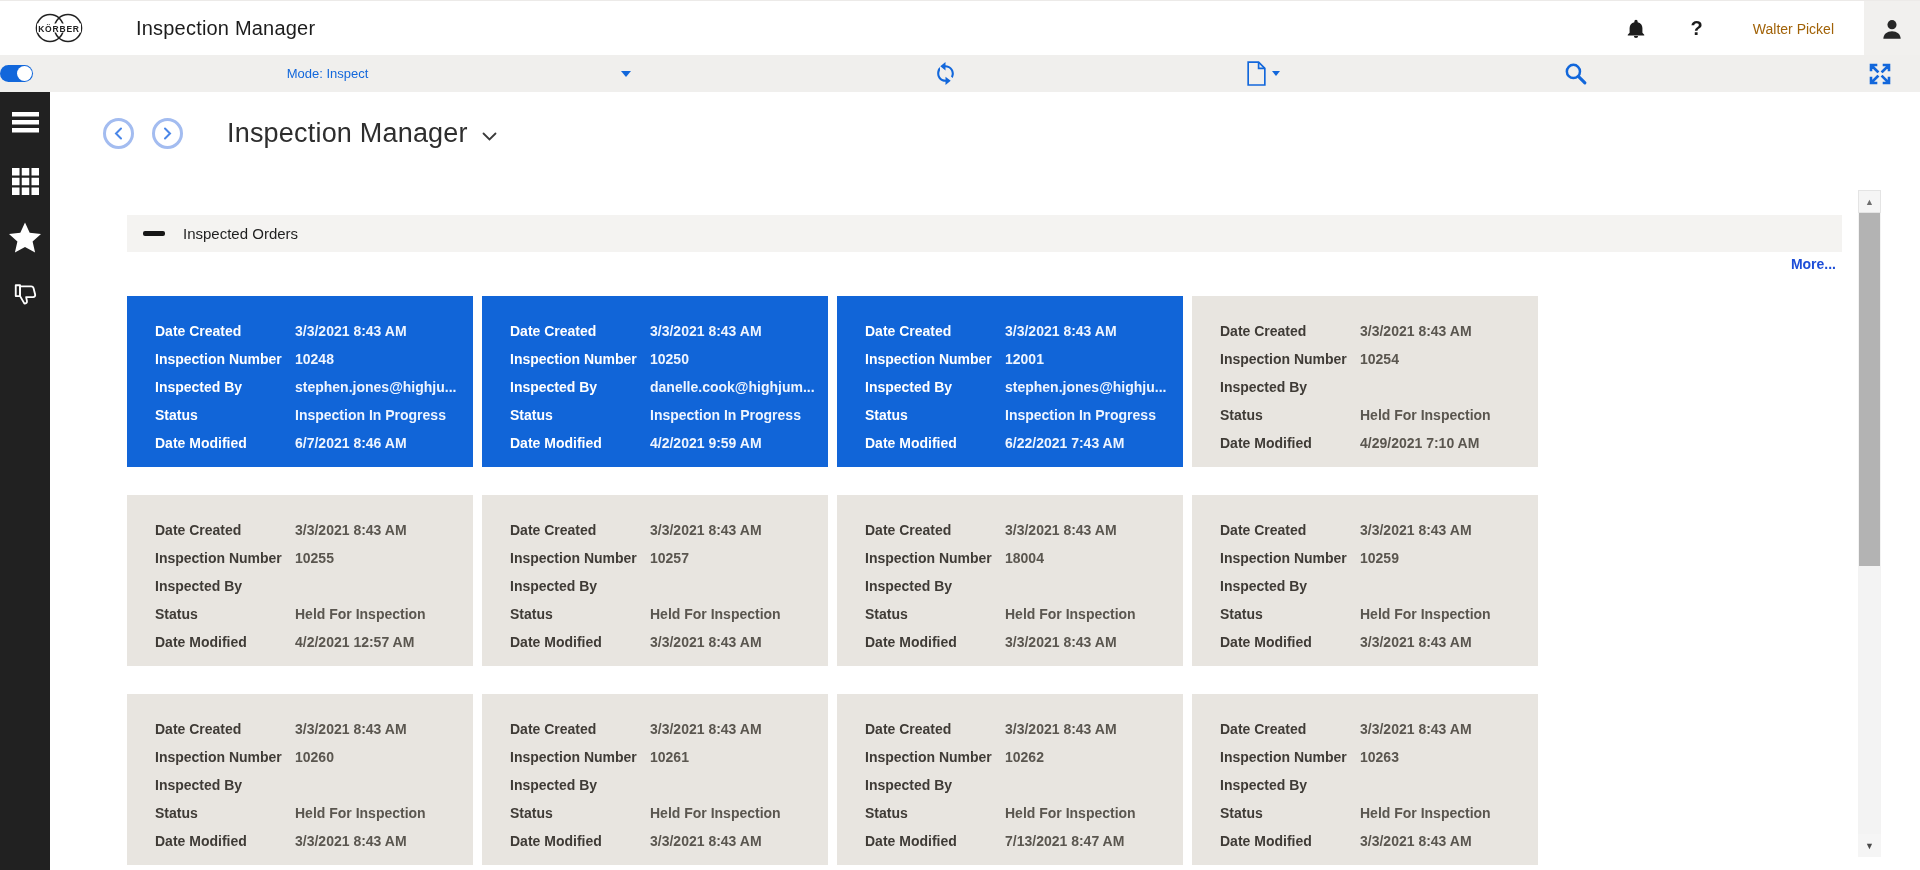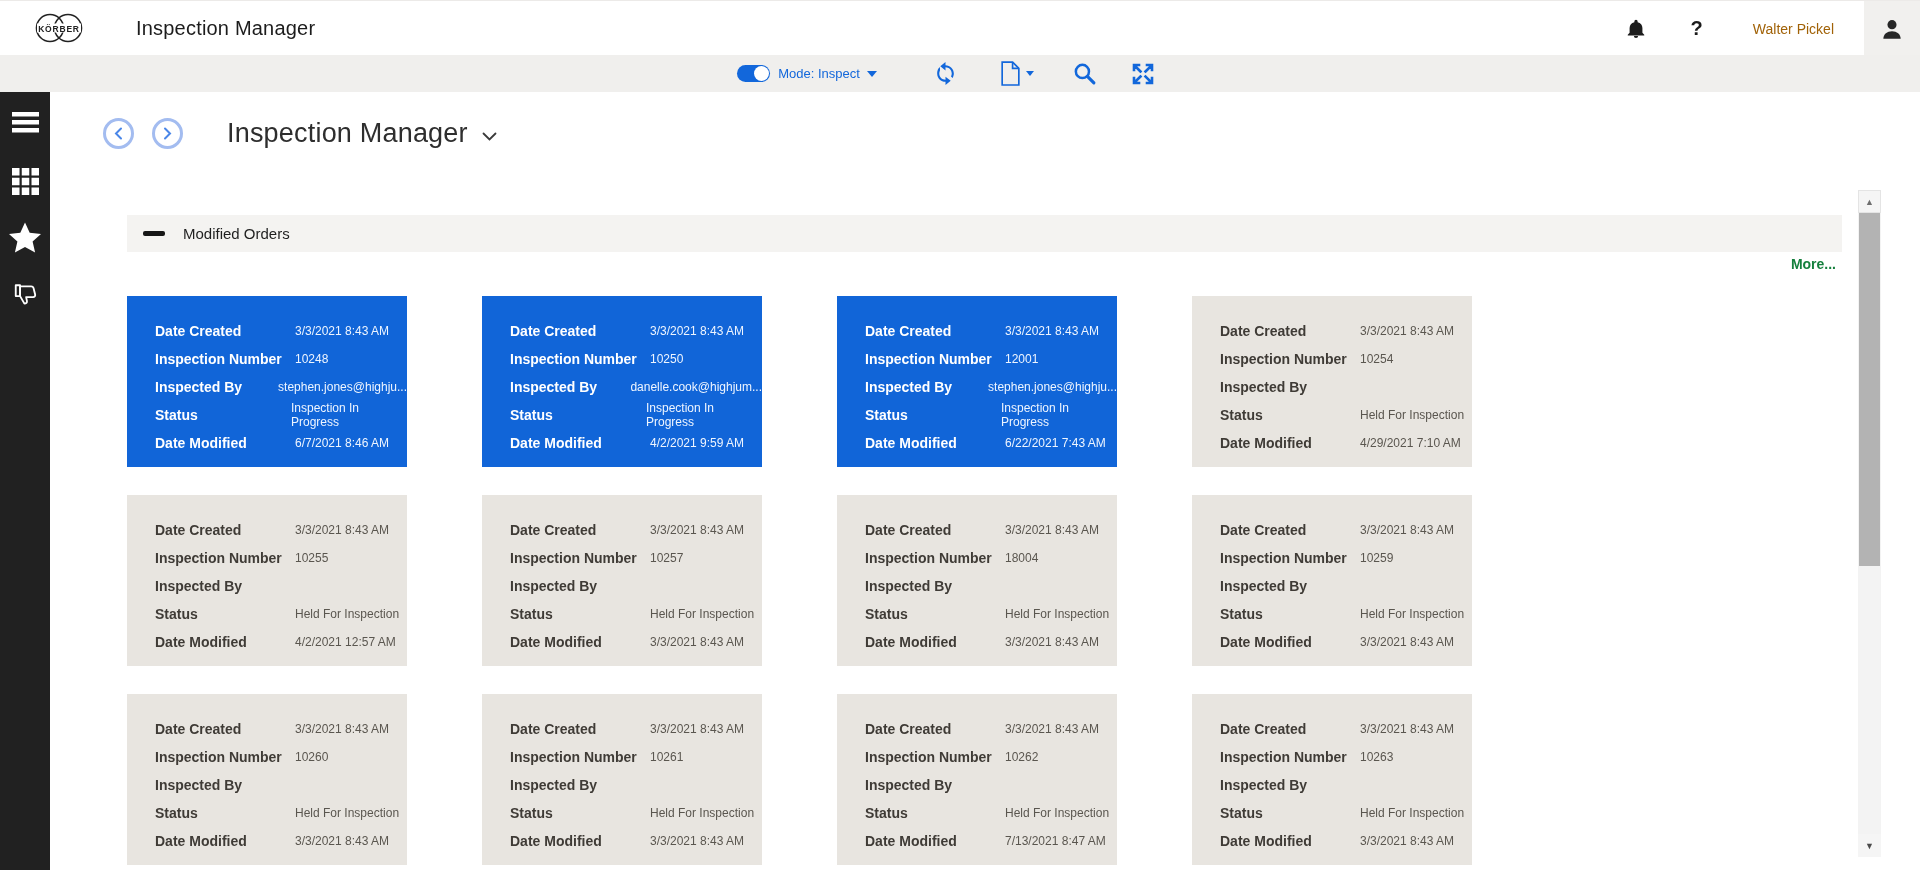--- a/index.html
+++ b/index.html
@@ -13,21 +13,21 @@
   .app-title { margin-left:48px; font-size:20px; font-weight:500; color:#1c1c1c; letter-spacing:.2px; }
   .header-right { position:absolute; right:0; top:0; height:55px; display:flex; align-items:center; }
   .hdr-icon { display:flex; align-items:center; justify-content:center; cursor:pointer; }
   .bell { margin-right:44px; }
   .help { margin-right:50px; font-size:20px; font-weight:bold; color:#1b1b1b; }
   .user-name { font-size:14px; color:#a16207; margin-right:30px; }
   .user-block { width:56px; height:55px; background:#f1f0ee; display:flex; align-items:center; justify-content:center; }
 
   
   .toolbar { position:absolute; left:0; top:55px; width:1920px; height:37px; background:#f0efed;
-             display:flex; align-items:center; justify-content:center; padding-right:28px; }
+             display:flex; align-items:center; justify-content:space-between; padding-right:28px; }
   .toggle { width:33px; height:17px; border-radius:9px; background:#1267db; position:relative; cursor:pointer; }
   .toggle .knob { position:absolute; right:1px; top:1px; width:15px; height:15px; border-radius:50%;
                   background:#fff; }
   .mode-label { color:#1267db; font-size:13px; margin-left:8px; }
   .caret-down { width:0; height:0; border-left:5px solid transparent; border-right:5px solid transparent;
                 border-top:6px solid #1267db; margin-left:7px; display:inline-block; }
   .tb-btn { display:flex; align-items:center; cursor:pointer; }
   .tb-refresh { margin-left:56px; }
   .tb-doc { margin-left:42px; }
   .tb-search { margin-left:38px; }
@@ -46,28 +46,28 @@
   .nav-circle + .nav-circle { margin-left:18px; }
   .page-title { margin-left:44px; font-size:27px; color:#2e2e2e; letter-spacing:.2px; }
   .title-chevron { margin-left:14px; margin-top:6px; cursor:pointer; }
 
   .section-bar { position:absolute; left:77px; top:123px; width:1715px; height:37px; background:#f4f3f1;
                  display:flex; align-items:center; }
   .collapse-btn { width:22px; height:5px; background:#161616; border-radius:2px; margin-left:16px; cursor:pointer; }
   .section-title { margin-left:18px; font-size:15px; color:#1f1f1f; }
 
   .more-row { position:absolute; top:163px; right:84px; }
-  .more-link { font-size:14px; font-weight:bold; color:#15803d; cursor:pointer; }
+  .more-link { font-size:14px; font-weight:bold; color:#1d4ed8; cursor:pointer; }
 
   .grid { position:absolute; left:77px; top:204px; display:grid;
           grid-template-columns:repeat(4,346px); column-gap:9px; row-gap:28px; }
-  .card { width:280px; height:171px; background:#e8e5e0; padding:21px 0 12px 28px; cursor:pointer; }
+  .card { width:346px; height:171px; background:#e8e5e0; padding:21px 0 12px 28px; cursor:pointer; }
   .card .crow { display:flex; height:28px; align-items:center; }
   .card .clabel { width:140px; font-size:14px; font-weight:bold; color:#3f3b36; }
-  .card .cvalue { font-size:12px; color:#5a564f; }
+  .card .cvalue { font-size:14px; color:#5a564f;font-weight:bold; }
   .card.selected { background:#1165d8; }
   .card.selected .clabel { color:#ffffff; }
   .card.selected .cvalue { color:#eef5ff; }
 
   
   .scrollbar { position:absolute; left:1858px; top:190px; width:23px; height:667px; background:#f3f3f3; }
   .sb-btn { position:absolute; left:0; width:23px; height:23px; background:#f5f5f5;
             display:flex; align-items:center; justify-content:center; font-size:9px; color:#6e6e6e; cursor:pointer; }
   .sb-up { top:0; border:1px solid #e4e4e4; }
   .sb-down { bottom:0; color:#4a4a4a; }
@@ -189,21 +189,21 @@
     <div class="page-title">Inspection Manager</div>
     <div class="title-chevron">
       <svg width="15" height="9" viewBox="0 0 15 9" fill="none" stroke="#3a3a3a" stroke-width="1.8" stroke-linecap="round">
           <path d="M1.5 1.5l6 6 6-6"></path>
         </svg>
     </div>
   </div>
 
   <div class="section-bar">
     <div class="collapse-btn"></div>
-    <div class="section-title">Modified Orders</div>
+    <div class="section-title">Inspected Orders</div>
   </div>
 
   <div class="more-row">
     <span class="more-link">More...</span>
   </div>
 
   <div class="grid" id="cards-grid">
       <div class="card selected">
         <div class="crow">
           <span class="clabel">Date Created</span>

